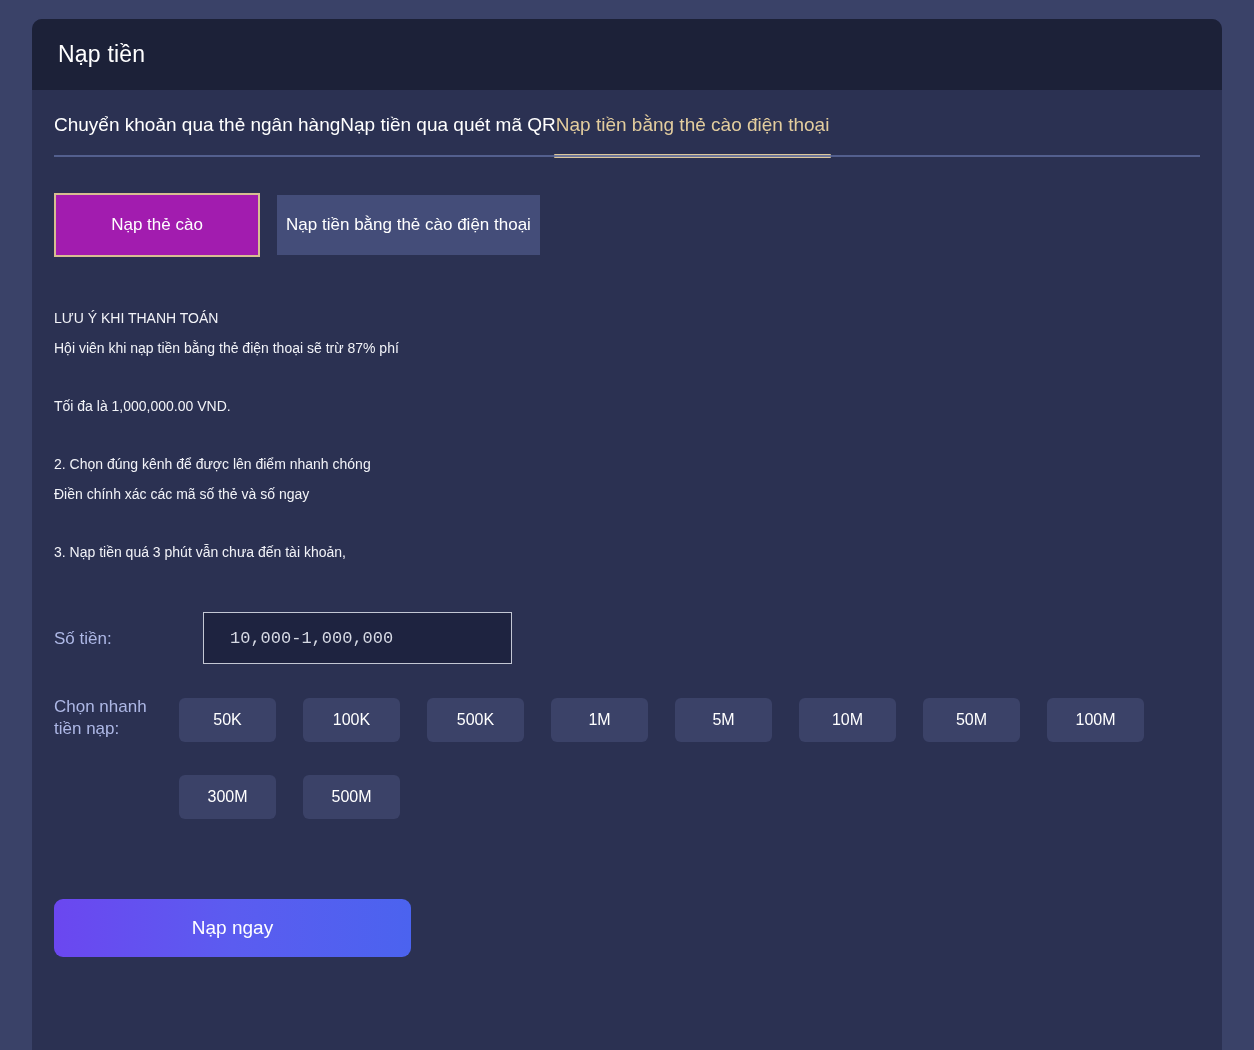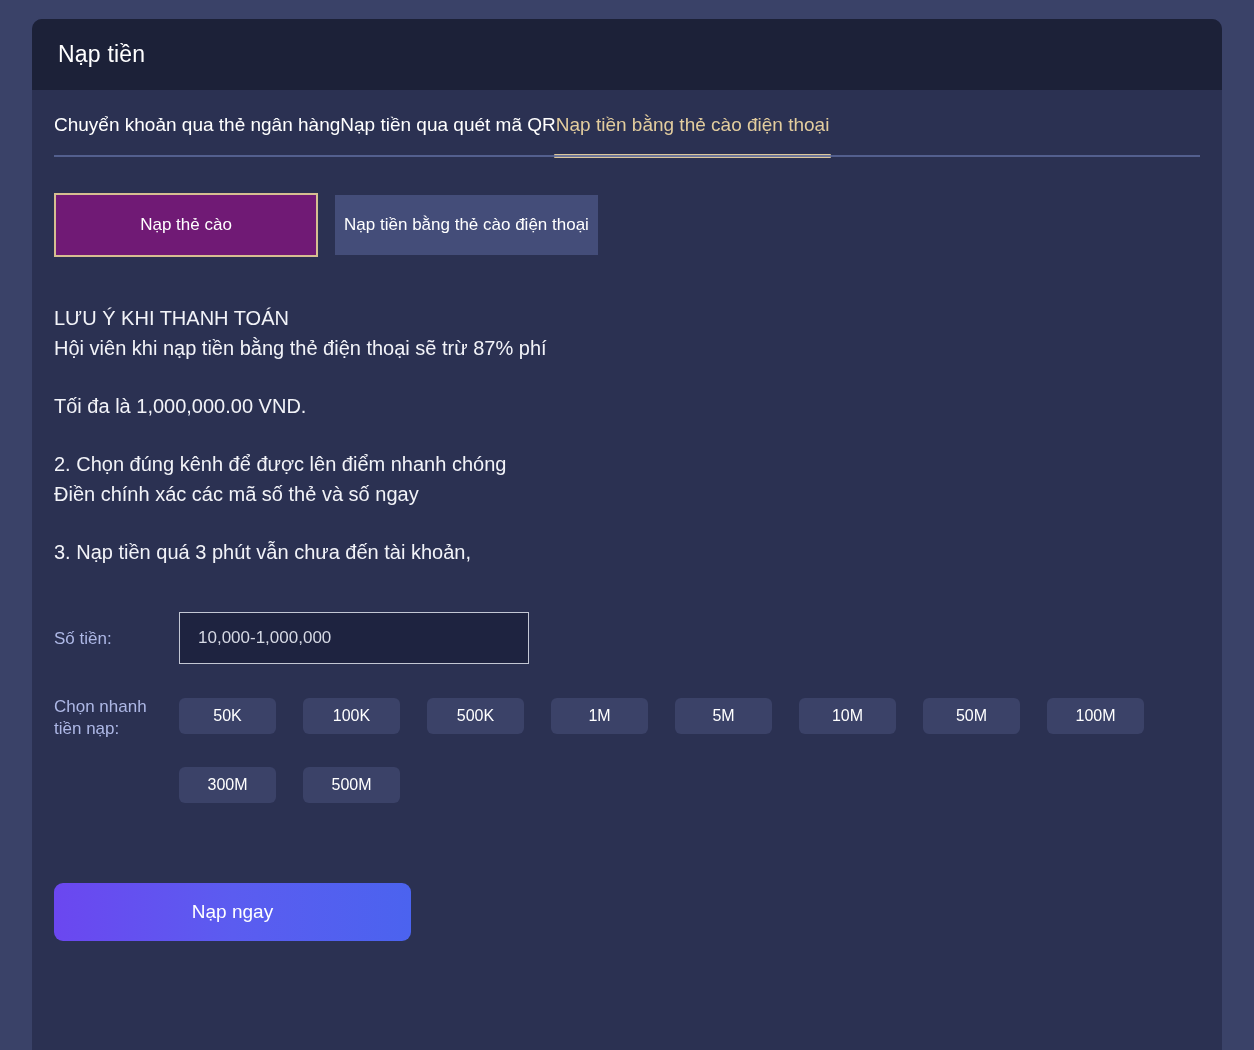--- a/index.html
+++ b/index.html
@@ -83,23 +83,23 @@
   }
 
   
   .sub-buttons {
     display: flex;
     align-items: stretch;
     margin: 32px 0 0 22px;
   }
 
   .btn-card-selected {
-    width: 264px;
+    width: 206px;
     height: 64px;
-    background: #701a75;
+    background: #a21caf;
     border: 2px solid #d6bf91;
     color: #ffffff;
     font-size: 17px;
     display: flex;
     align-items: center;
     justify-content: center;
     cursor: pointer;
   }
 
   .btn-card-alt {
@@ -115,50 +115,51 @@
     justify-content: center;
     border: none;
     cursor: pointer;
     font-family: "Liberation Sans", sans-serif;
   }
 
   
   .notice {
     margin: 46px 0 0 22px;
     color: #f2f3f8;
-    font-size: 20px;
+    font-size: 14px;
     line-height: 30px;
   }
   .notice p { margin: 0; }
   .notice .gap { height: 28px; }
 
   
   .amount-row {
     display: flex;
     align-items: center;
     margin: 45px 0 0 22px;
+    gap: 24px;
   }
 
   .field-label {
     color: #aeb8e6;
     font-size: 17px;
     width: 125px;
     flex: none;
     line-height: 29px;
   }
 
   .amount-input {
-    width: 350px;
+    width: 309px;
     height: 52px;
     background: #1e2340;
     border: 1px solid #c3c7d4;
     color: #ffffff;
     font-size: 17px;
-    padding: 0 18px;
-    font-family: Liberation Sans, sans-serif;
+    padding: 0 26px;
+    font-family: Liberation Mono, monospace;
     outline: none;
   }
   .amount-input::placeholder { color: #d6d9e4; opacity: 1; }
 
   
   .quick-row {
     display: flex;
     align-items: flex-start;
     margin: 32px 0 0 22px;
   }
@@ -174,21 +175,21 @@
 
   .chips {
     display: flex;
     flex-wrap: wrap;
     width: 1000px;
     margin-top: 2px;
   }
 
   .chip {
     width: 97px;
-    height: 36px;
+    height: 44px;
     margin: 0 27px 33px 0;
     background: #3b4268;
     border: none;
     border-radius: 6px;
     color: #ffffff;
     font-size: 16px;
     cursor: pointer;
     font-family: "Liberation Sans", sans-serif;
   }
 

